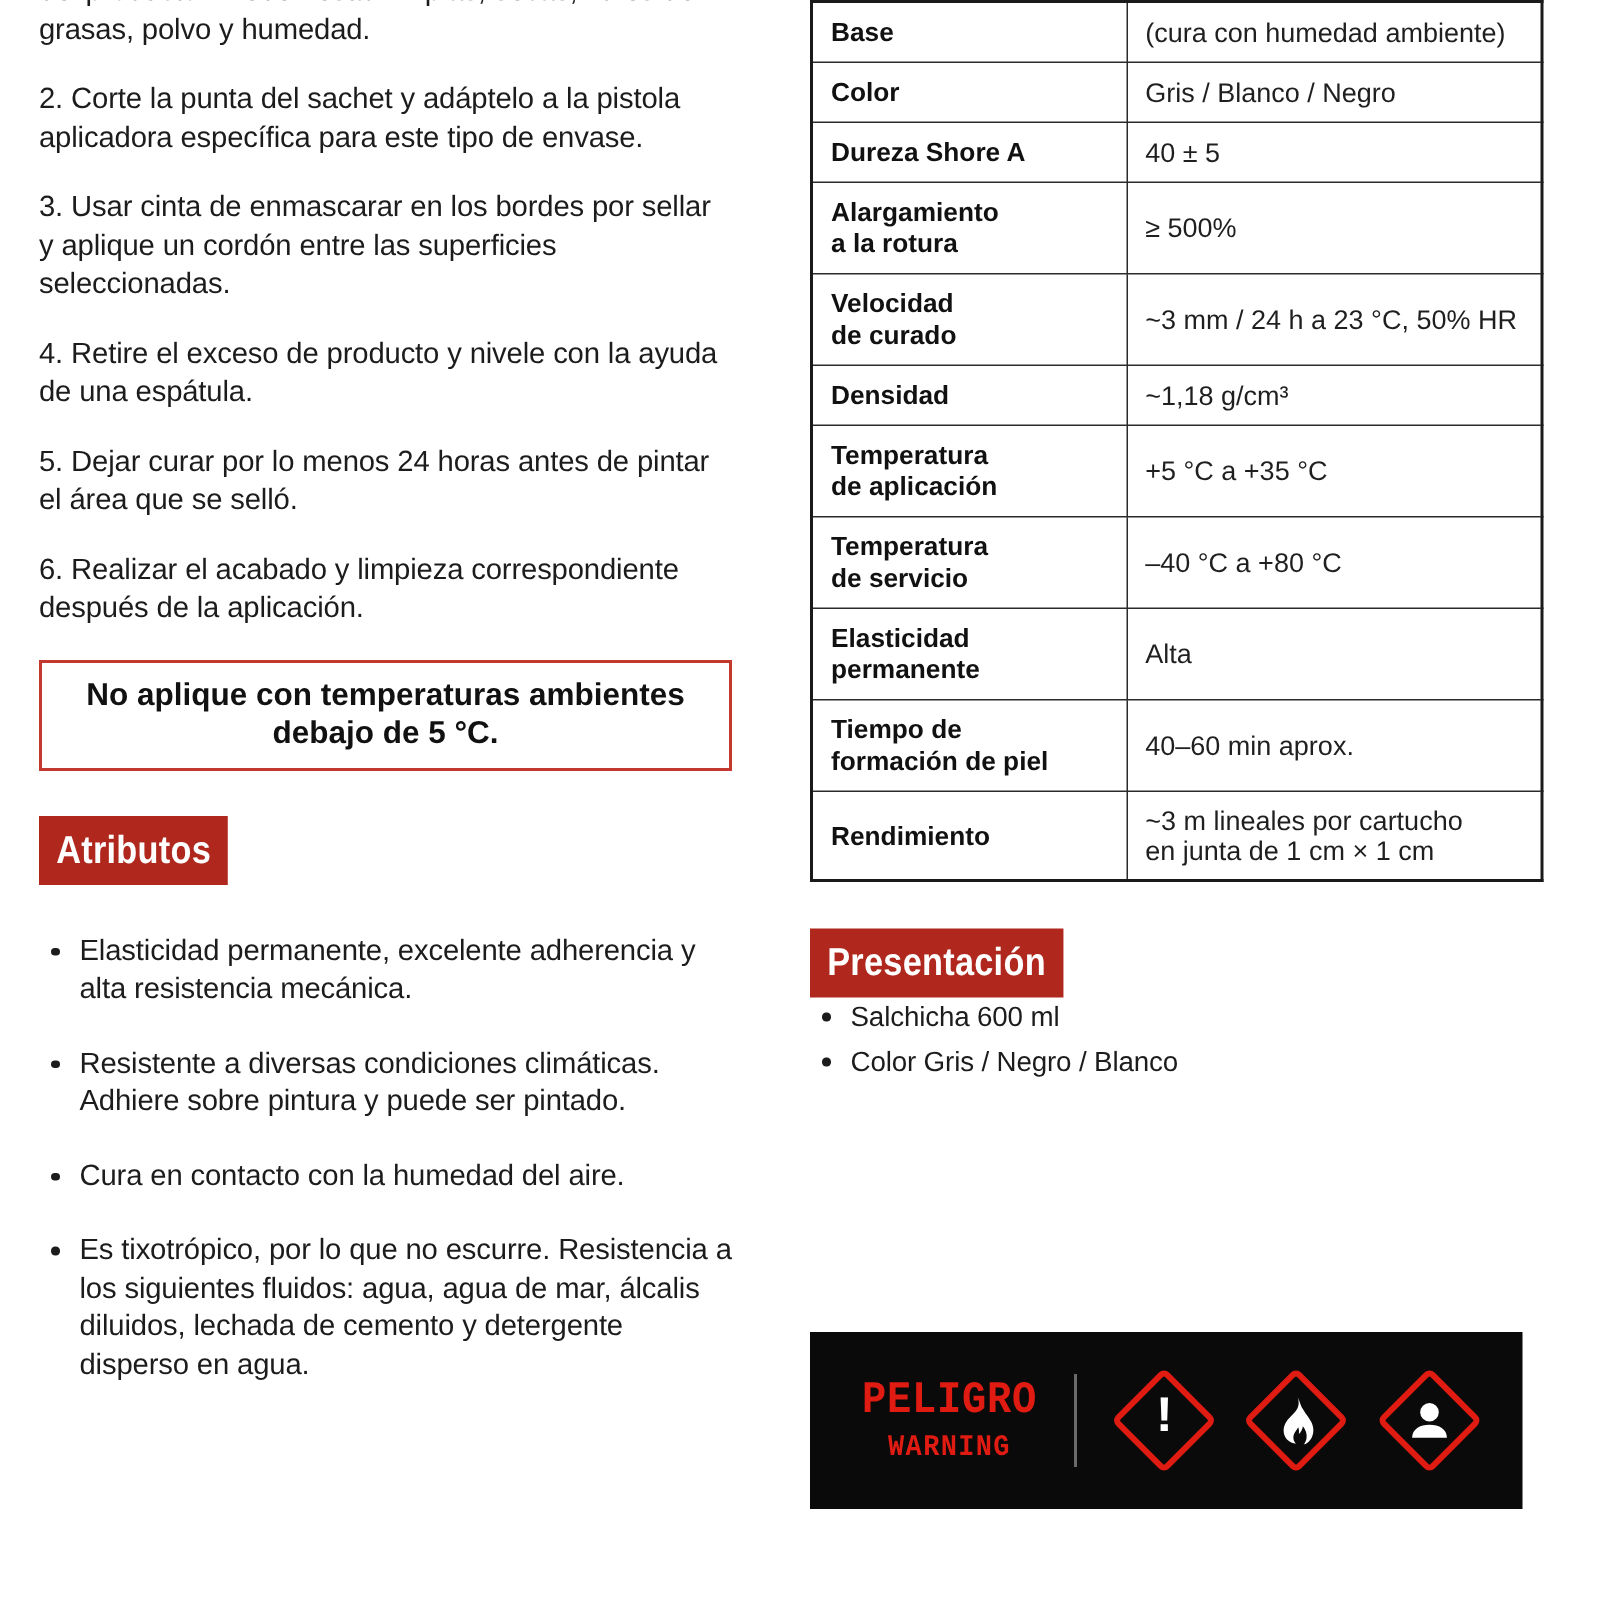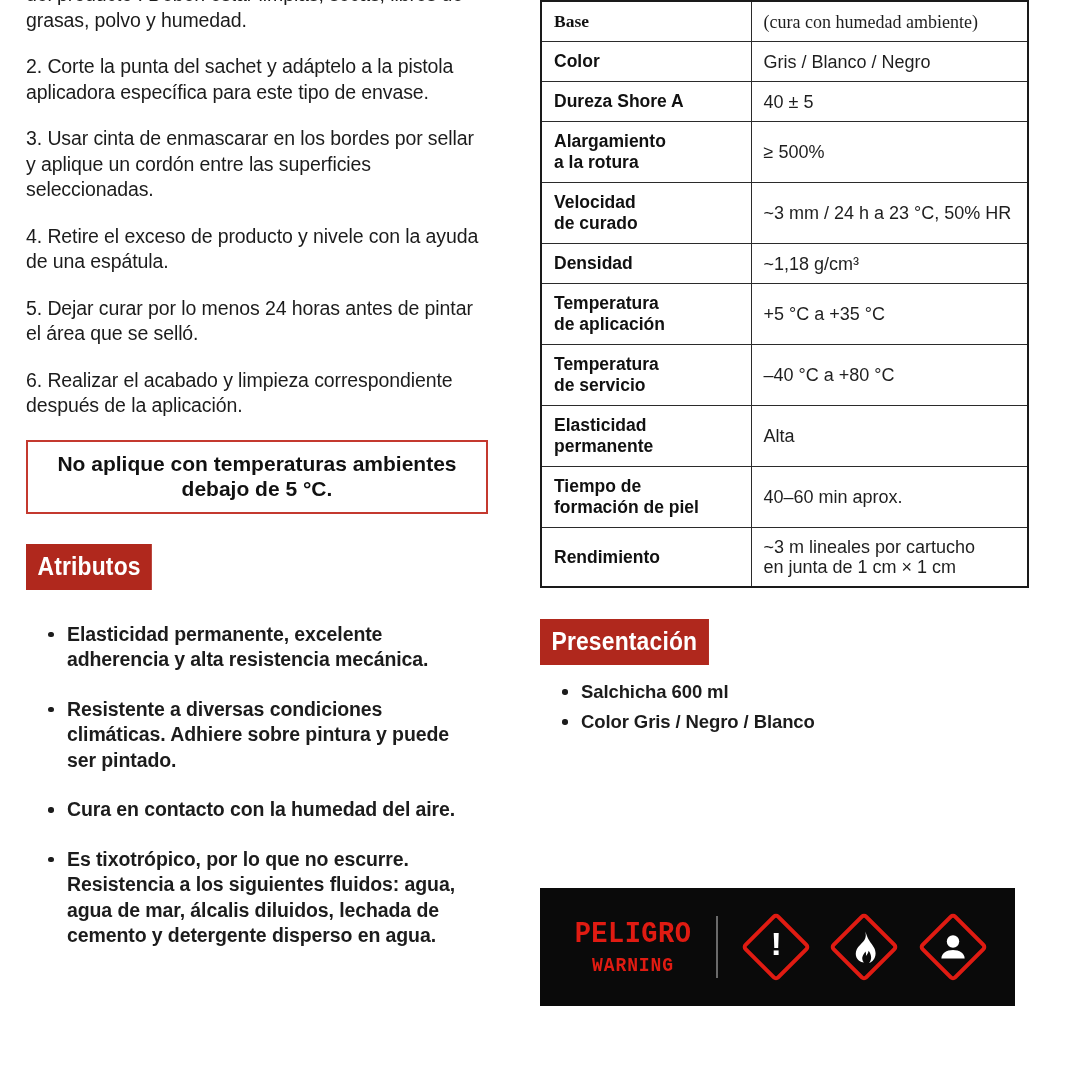--- a/index.html
+++ b/index.html
@@ -56,21 +56,21 @@
     line-height: 1;
     padding: 9px 13px 11px 13px;
     font-stretch: condensed;
     transform: scaleX(0.88);
     transform-origin: left center;
     letter-spacing: 0.2px;
   }
 
   ul.bullets {
     list-style: none;
-    margin: 14px; padding: 0; font-weight: bold;
+    margin: 0; padding: 0;
   }
   ul.bullets > li {
     position: relative;
     padding-left: 27px;
     font-size: 19.5px;
     line-height: 25.5px;
     color: #1c1c1c;
     margin-bottom: 24px;
     letter-spacing: -0.1px;
   }
@@ -113,21 +113,21 @@
     font-size: 17.5px;
     line-height: 21px;
     color: #111;
   }
   table.spec td.v {
     font-size: 18px;
     line-height: 20px;
     color: #1f1f1f;
   }
   table.spec tr.first td { border-top: none; }
-  .clip-top { height: 34px; overflow: hidden; font-family: Liberation Serif, serif; }
+  .clip-top { height: 34px; overflow: hidden; }
   .clip-top td { padding-top: 0; padding-bottom: 6px; vertical-align: bottom; }
 
   .pres-wrap { margin-top: 31px; }
   .pres-list { margin-top: 18px; }
 
   
   .hazard {
     position: absolute;
     left: 540px; top: 888px;
     width: 475px; height: 118px;

